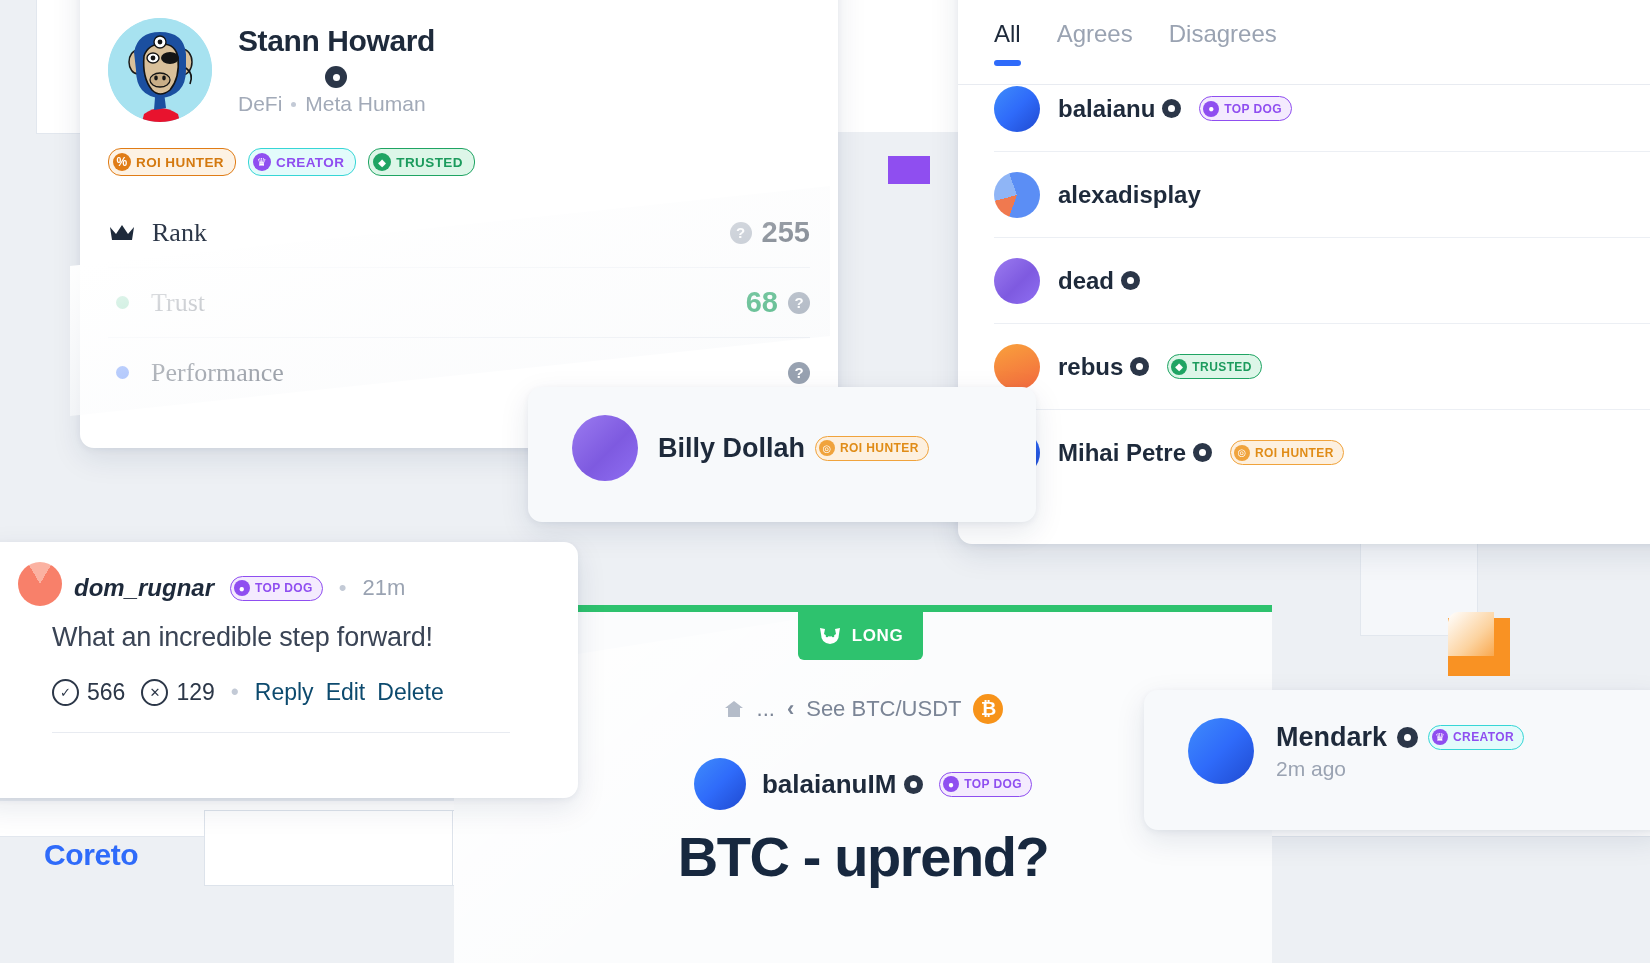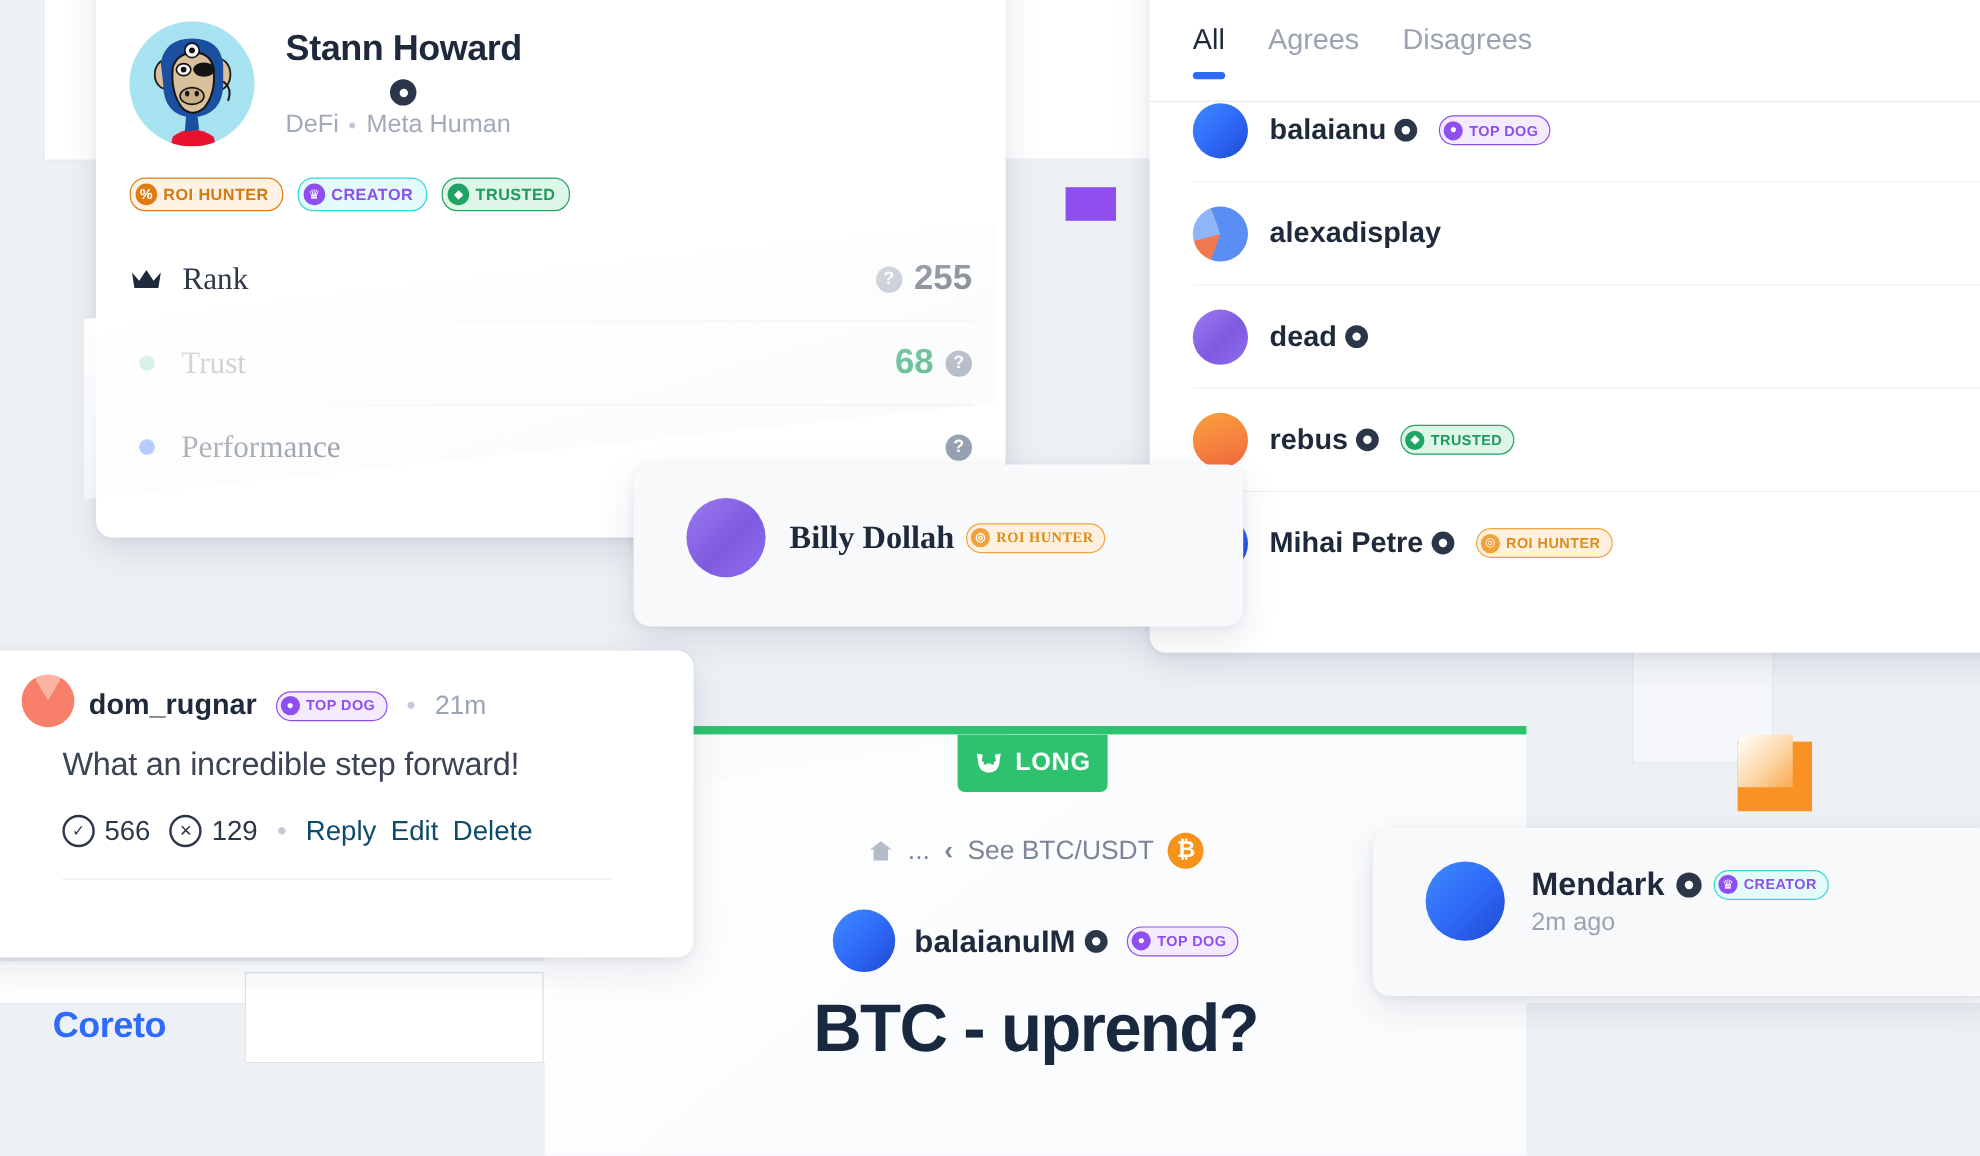--- a/index.html
+++ b/index.html
@@ -92,36 +92,36 @@
   #billy-card{left:528px;top:387px;width:508px;height:135px;}
   .mini-head{display:flex;align-items:center;gap:20px;padding:28px 0 0 44px;}
   .mini-av{width:66px;height:66px;border-radius:50%;flex:0 0 auto;}
   .mini-name{font-size:27px;font-weight:700;display:flex;align-items:center;gap:10px;color:#1e2a3b;}
   .mini-time{font-size:21px;color:#9aa3b2;margin-top:4px;}
 
   
   #comment-card{left:-22px;top:542px;width:600px;height:256px;}
   .cmt-head{display:flex;align-items:center;gap:16px;padding:32px 0 0 96px;}
   .cmt-av{width:44px;height:44px;border-radius:50%;position:absolute;left:18px;top:562px;}
-  .cmt-name{font-size:24px;font-weight:700;color:#1e2a3b;}
+  .cmt-name{font-size:24px;font-weight:700;color:#1e2a3b;font-style:italic;}
   .cmt-time{font-size:22px;color:#9aa3b2;}
   .cmt-body{font-size:27px;color:#3a4455;padding:20px 0 0 74px;letter-spacing:-.2px;}
   .cmt-actions{display:flex;align-items:center;gap:16px;padding:26px 0 0 74px;font-size:23px;color:#2c3748;}
   .act-ico{width:23px;height:23px;border-radius:50%;border:2.2px solid #2c3748;display:inline-flex;align-items:center;justify-content:center;font-size:13px;font-weight:700;}
   .act-link{color:#0c4a6e;}
   .cmt-rule{margin:26px 0 0 74px;width:458px;height:1px;background:#e8ebf1;}
 
   
   #mendark-card{left:1144px;top:690px;width:520px;height:140px;}
   .mend-head{display:flex;align-items:center;gap:22px;padding:28px 0 0 44px;}
 
   
   #btc-post{position:absolute;left:454px;top:605px;width:818px;height:358px;background:#fbfcfd;border-top:7px solid #2ec26e;overflow:hidden;}
   .btc-sheen{position:absolute;left:-60px;top:30px;width:520px;height:330px;background:linear-gradient(to bottom right,#ffffff 0%,rgba(255,255,255,0) 70%);transform:skewY(-9deg);}
-  .long-badge{position:absolute;left:344px;top:0;width:125px;height:48px;background:#2ec26e;border-radius:0 0 6px 6px;display:flex;align-items:center;justify-content:center;gap:10px;color:#fff;font-size:21px;font-weight:700;letter-spacing:.6px;}
+  .long-badge{position:absolute;left:344px;top:0;width:125px;height:48px;background:#2ec26e;border-radius:0 0 6px 6px;display:flex;align-items:center;justify-content:center;gap:10px;color:#fff;font-size:17px;font-weight:700;letter-spacing:.6px;}
   .breadcrumb{position:absolute;left:0;right:0;top:82px;display:flex;align-items:center;justify-content:center;gap:12px;font-size:22px;color:#7b8596;}
   .btc-coin{width:30px;height:30px;border-radius:50%;background:#f7931a;color:#fff;font-size:19px;font-weight:700;display:inline-flex;align-items:center;justify-content:center;}
   .home-ico{width:22px;height:20px;position:relative;}
   .btc-author{position:absolute;left:0;right:0;top:146px;display:flex;align-items:center;justify-content:center;gap:16px;}
   .btc-author-name{font-size:26px;font-weight:700;display:flex;align-items:center;gap:8px;color:#1e2a3b;}
   .btc-av{width:52px;height:52px;border-radius:50%;}
   .btc-title{position:absolute;left:0;right:0;top:212px;text-align:center;font-size:56px;font-weight:700;letter-spacing:-1.4px;color:#17283f;}
   .btc-excerpt{position:absolute;left:0;right:0;top:300px;text-align:center;font-size:26px;color:#5d6878;white-space:nowrap;overflow:hidden;}
 
   
@@ -330,21 +330,21 @@
           <span class="stat-label" style="margin-left:6px;">Performance</span>
         </span>
         <span class="stat-right">
           <span class="val-blue"></span>
           <span class="qmark">?</span>
         </span>
       </div>
     </div>
   </div>
 
-  <div class="card" id="billy-card" style="background:#f7f9fb;font-family:Liberation Serif, serif;">
+  <div class="card" id="billy-card" style="background:#f7f9fb;">
     <div class="mini-head">
       <span class="mini-av av-purple"></span>
       <span>
         <span class="mini-name">
           <span>Billy Dollah</span>
           <span class="badge badge-roihunter badge-sm">
             <span class="bico">◎</span>
             <span>ROI HUNTER</span>
           </span>
         </span>

